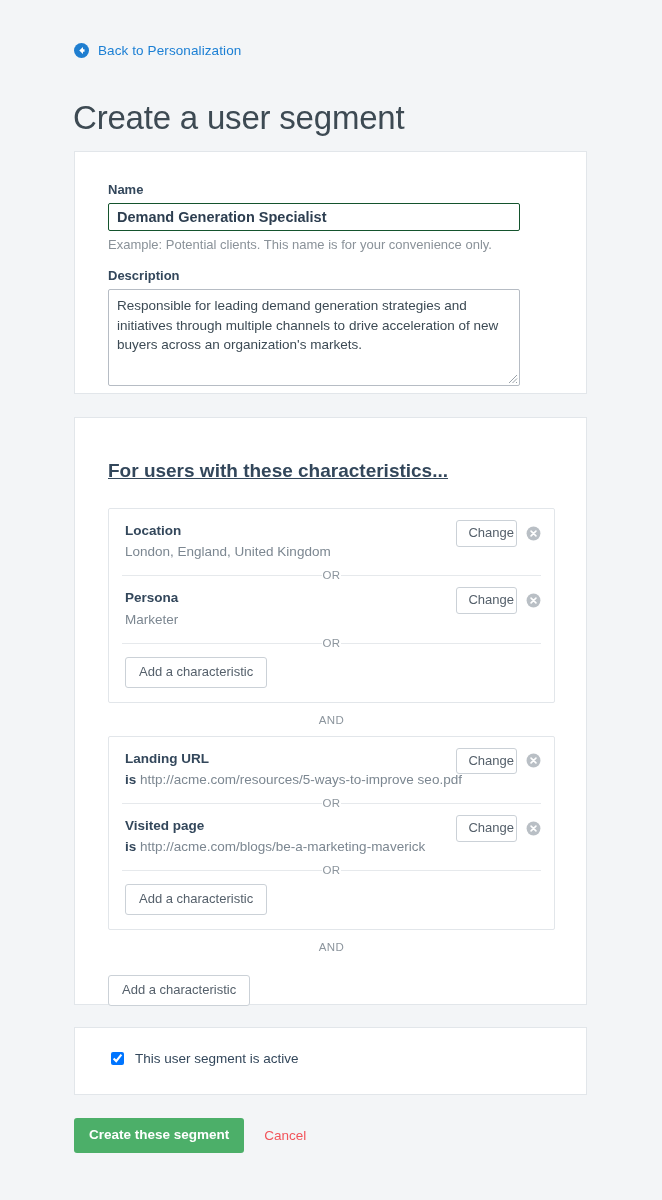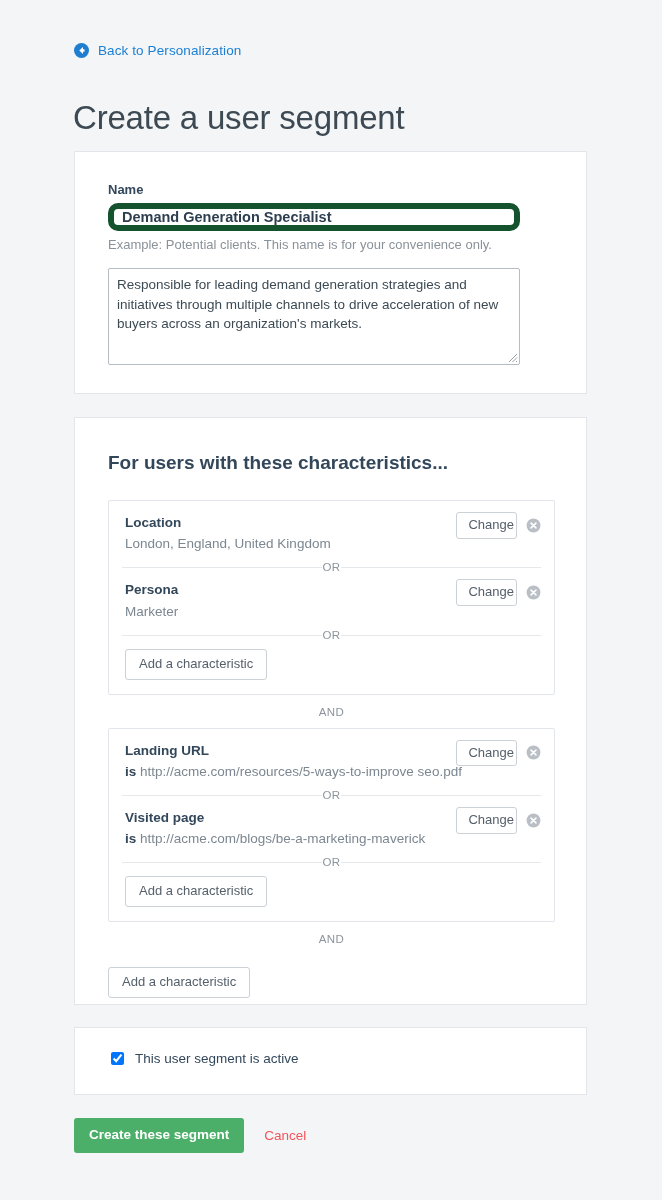--- a/index.html
+++ b/index.html
@@ -73,22 +73,22 @@
     margin: 0 0 6px 0;
   }
   .details-inner {
     padding: 30px 33px 0 33px;
   }
   .text-input {
     display: block;
     box-sizing: border-box;
     width: 412px;
     height: 28px;
-    border: 6px solid #14532d;
-    border-radius: 10px;
+    border: 1px solid #14532d;
+    border-radius: 2px;
     padding: 0 8px;
     font-family: "Liberation Sans", sans-serif;
     font-size: 14.5px;
     font-weight: 700;
     color: #2d3e50;
     background: #fff;
     outline: none;
   }
   .helper-text {
     font-size: 13px;
@@ -125,21 +125,22 @@
     height: 11px;
     pointer-events: none;
   }
 
   
   .char-inner { padding: 26px 33px 0 33px; }
   .section-title {
     font-size: 19px;
     font-weight: 700;
     color: #33475b;
-    margin: 8px 0 26px 0;
+    margin: 16px 0 26px 0;
+    text-decoration: underline;
   }
   .group {
     border: 1px solid #e2e6ea;
     border-radius: 2px;
     background: #fff;
     box-sizing: border-box;
     width: 447px;
   }
   .char-row {
     position: relative;
@@ -297,20 +298,21 @@
 
   <h1 class="page-title">Create a user segment</h1>
 
   <div class="card" id="card-details">
     <div class="details-inner">
       <div class="field-label">Name</div>
       <input class="text-input" type="text" value="Demand Generation Specialist" style="">
       <p class="helper-text">Example: Potential clients. This name is for your convenience only.</p>
 
       <div class="desc-block">
+        <div class="field-label">Description</div>
         <div class="textarea-wrap">
           <textarea class="text-area" style="">Responsible for leading demand generation strategies and initiatives through multiple channels to drive acceleration of new buyers across an organization's markets.</textarea>
           <svg class="resize-grip" viewBox="0 0 11 11">
             <path d="M10 2 L2 10 M10 5.5 L5.5 10 M10 9 L9 10" stroke="#9aa2a9" stroke-width="1" fill="none"></path>
           </svg>
         </div>
       </div>
     </div>
   </div>
 

